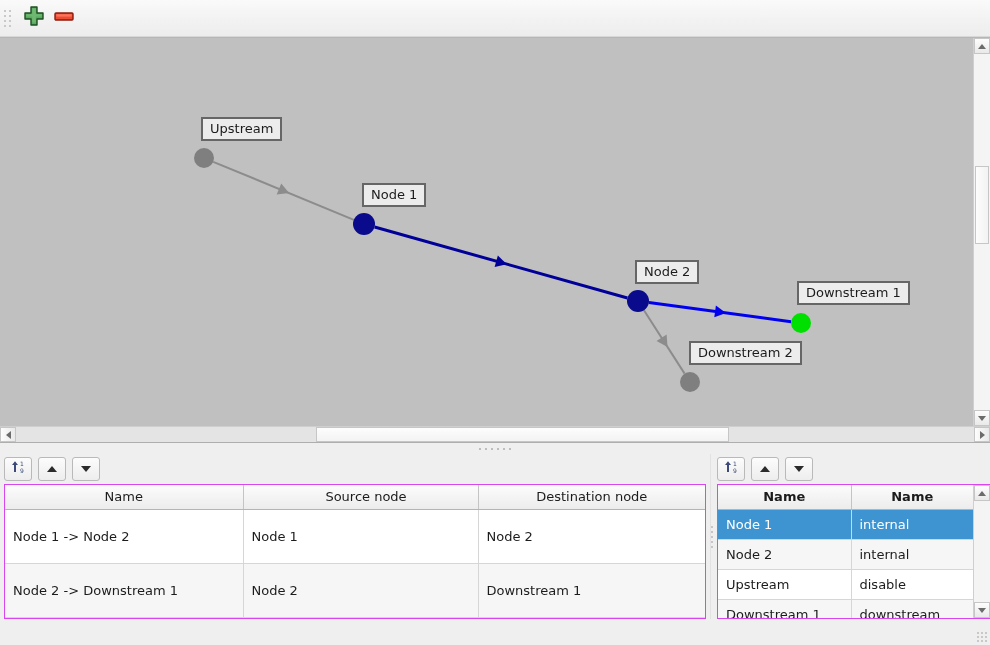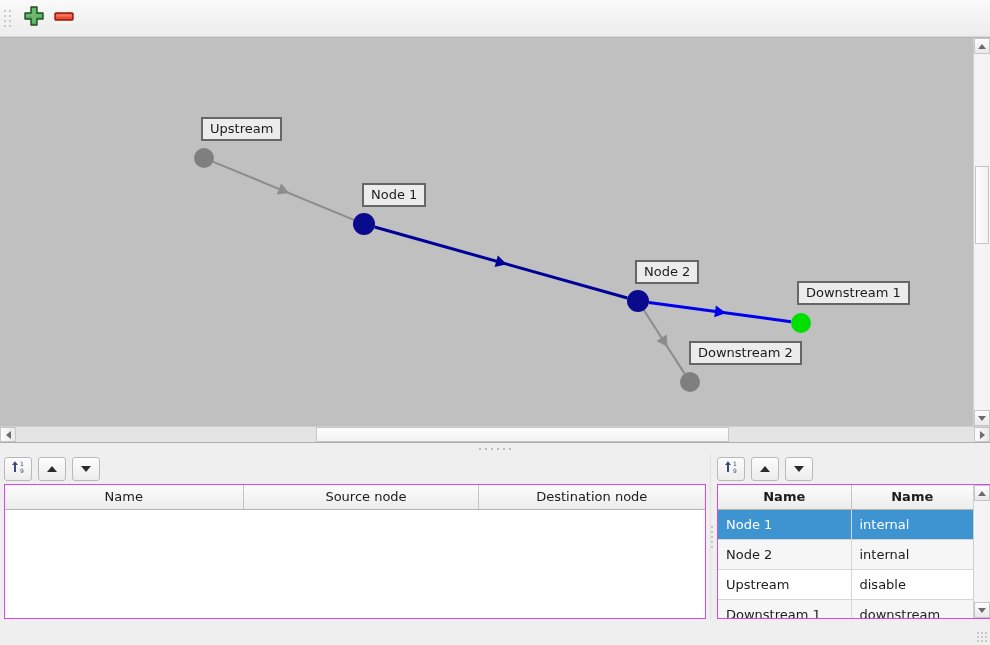--- a/index.html
+++ b/index.html
@@ -382,20 +382,30 @@
       <div class="table-box">
         <table class="grid">
           <thead>
               <tr id="links-head">
                 <th style="width: 238px;">Name</th>
                 <th style="width: 235px; padding-left: 17px;">Source node</th>
                 <th>Destination node</th>
               </tr>
             </thead>
           <tbody id="links-body">
+              <tr>
+                <td>Node 1 -&gt; Node 2</td>
+                <td>Node 1</td>
+                <td>Node 2</td>
+              </tr>
+              <tr>
+                <td>Node 2 -&gt; Downstream 1</td>
+                <td>Node 2</td>
+                <td>Downstream 1</td>
+              </tr>
             </tbody>
         </table>
       </div>
     </div>
 
     <div class="pane-divider">
       <span class="dots">
         <i></i>
           <i></i>
           <i></i>

